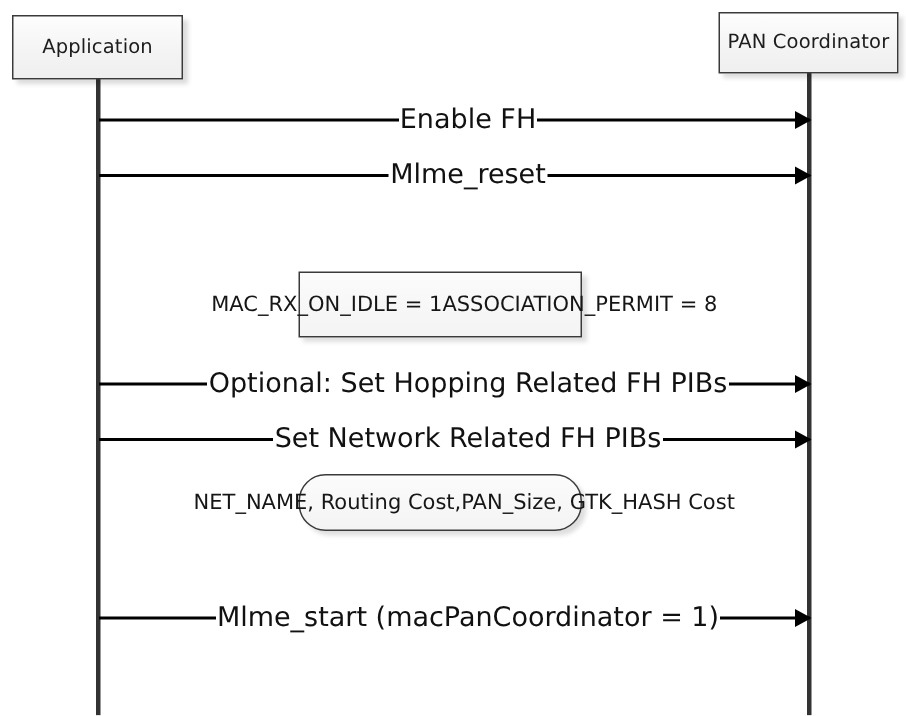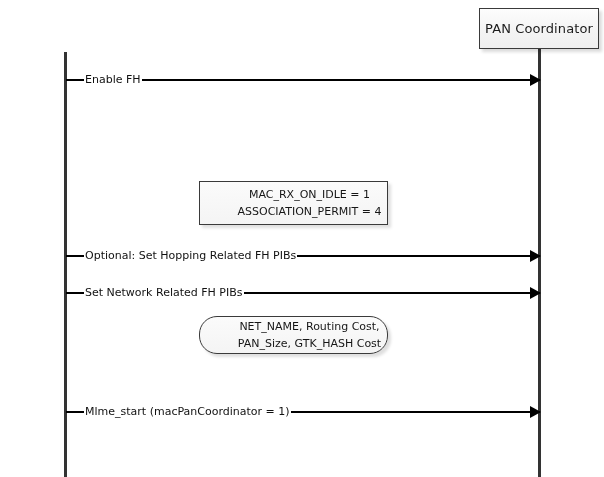--- a/index.html
+++ b/index.html
@@ -71,76 +71,84 @@
     height: 0;
     border-top: 6px solid transparent;
     border-bottom: 6px solid transparent;
     border-left: 11px solid #000000;
   }
   .message .msg-label {
     position: absolute;
     left: 18px;
     right: 0;
     top: -1px;
-    text-align: left;
-    font-size: 11px;
+    text-align: center;
+    font-size: 18px;
     color: #111111;
     line-height: 17px;
     white-space: pre;
   }
   .message .msg-label span {
     background: #ffffff;
     padding: 0 1px;
   }
 
   
   .note {
     position: absolute;
     box-sizing: border-box;
     background: linear-gradient(to bottom, #fbfbfb 0%, #f4f4f4 100%);
     border: 1px solid #3a3a3a;
     box-shadow: 3px 3px 3px rgba(0,0,0,0.13);
     display: flex;
-    flex-direction: column;
+    flex-direction: row;
     align-items: center;
     justify-content: center;
     color: #161616;
-    font-size: 11px;
+    font-size: 14px;
     line-height: 17px;
     text-align: center;
     padding-left: 32px;
   }
   #note-mac-pibs     { left: 199px; top: 181px; width: 189px; height: 44px; }
   #note-network-pibs { left: 199px; top: 316px; width: 189px; height: 38px; border-radius: 18px; }
   .note-line { white-space: pre; }
 </style>
 </head>
 <body>
 
 <div id="canvas">
 
   <div class="lifeline" id="lifeline-application"></div>
   <div class="lifeline" id="lifeline-pan"></div>
 
+  <div class="participant" id="participant-application">
+    <span>Application</span>
+  </div>
 
   <div class="participant" id="participant-pan">
     <span>PAN Coordinator</span>
   </div>
 
   <div class="message" style="top:72px;">
     <div class="line"></div>
     <div class="arrowhead"></div>
     <div class="msg-label"><span>Enable FH</span></div>
   </div>
 
+  <div class="message" style="top:109px;">
+    <div class="line"></div>
+    <div class="arrowhead"></div>
+    <div class="msg-label"><span>Mlme_reset</span></div>
+  </div>
 
 
   <div class="note" id="note-mac-pibs">
     <div class="note-line">MAC_RX_ON_IDLE = 1</div>
-    <div class="note-line">ASSOCIATION_PERMIT = 4</div>
+    <div class="note-line">ASSOCIATION_PERMIT = 8</div>
   </div>
 
   <div class="message" style="top:248px;">
     <div class="line"></div>
     <div class="arrowhead"></div>
     <div class="msg-label"><span>Optional: Set Hopping Related FH PIBs</span></div>
   </div>
 
   <div class="message" style="top:285px;">
     <div class="line"></div>

